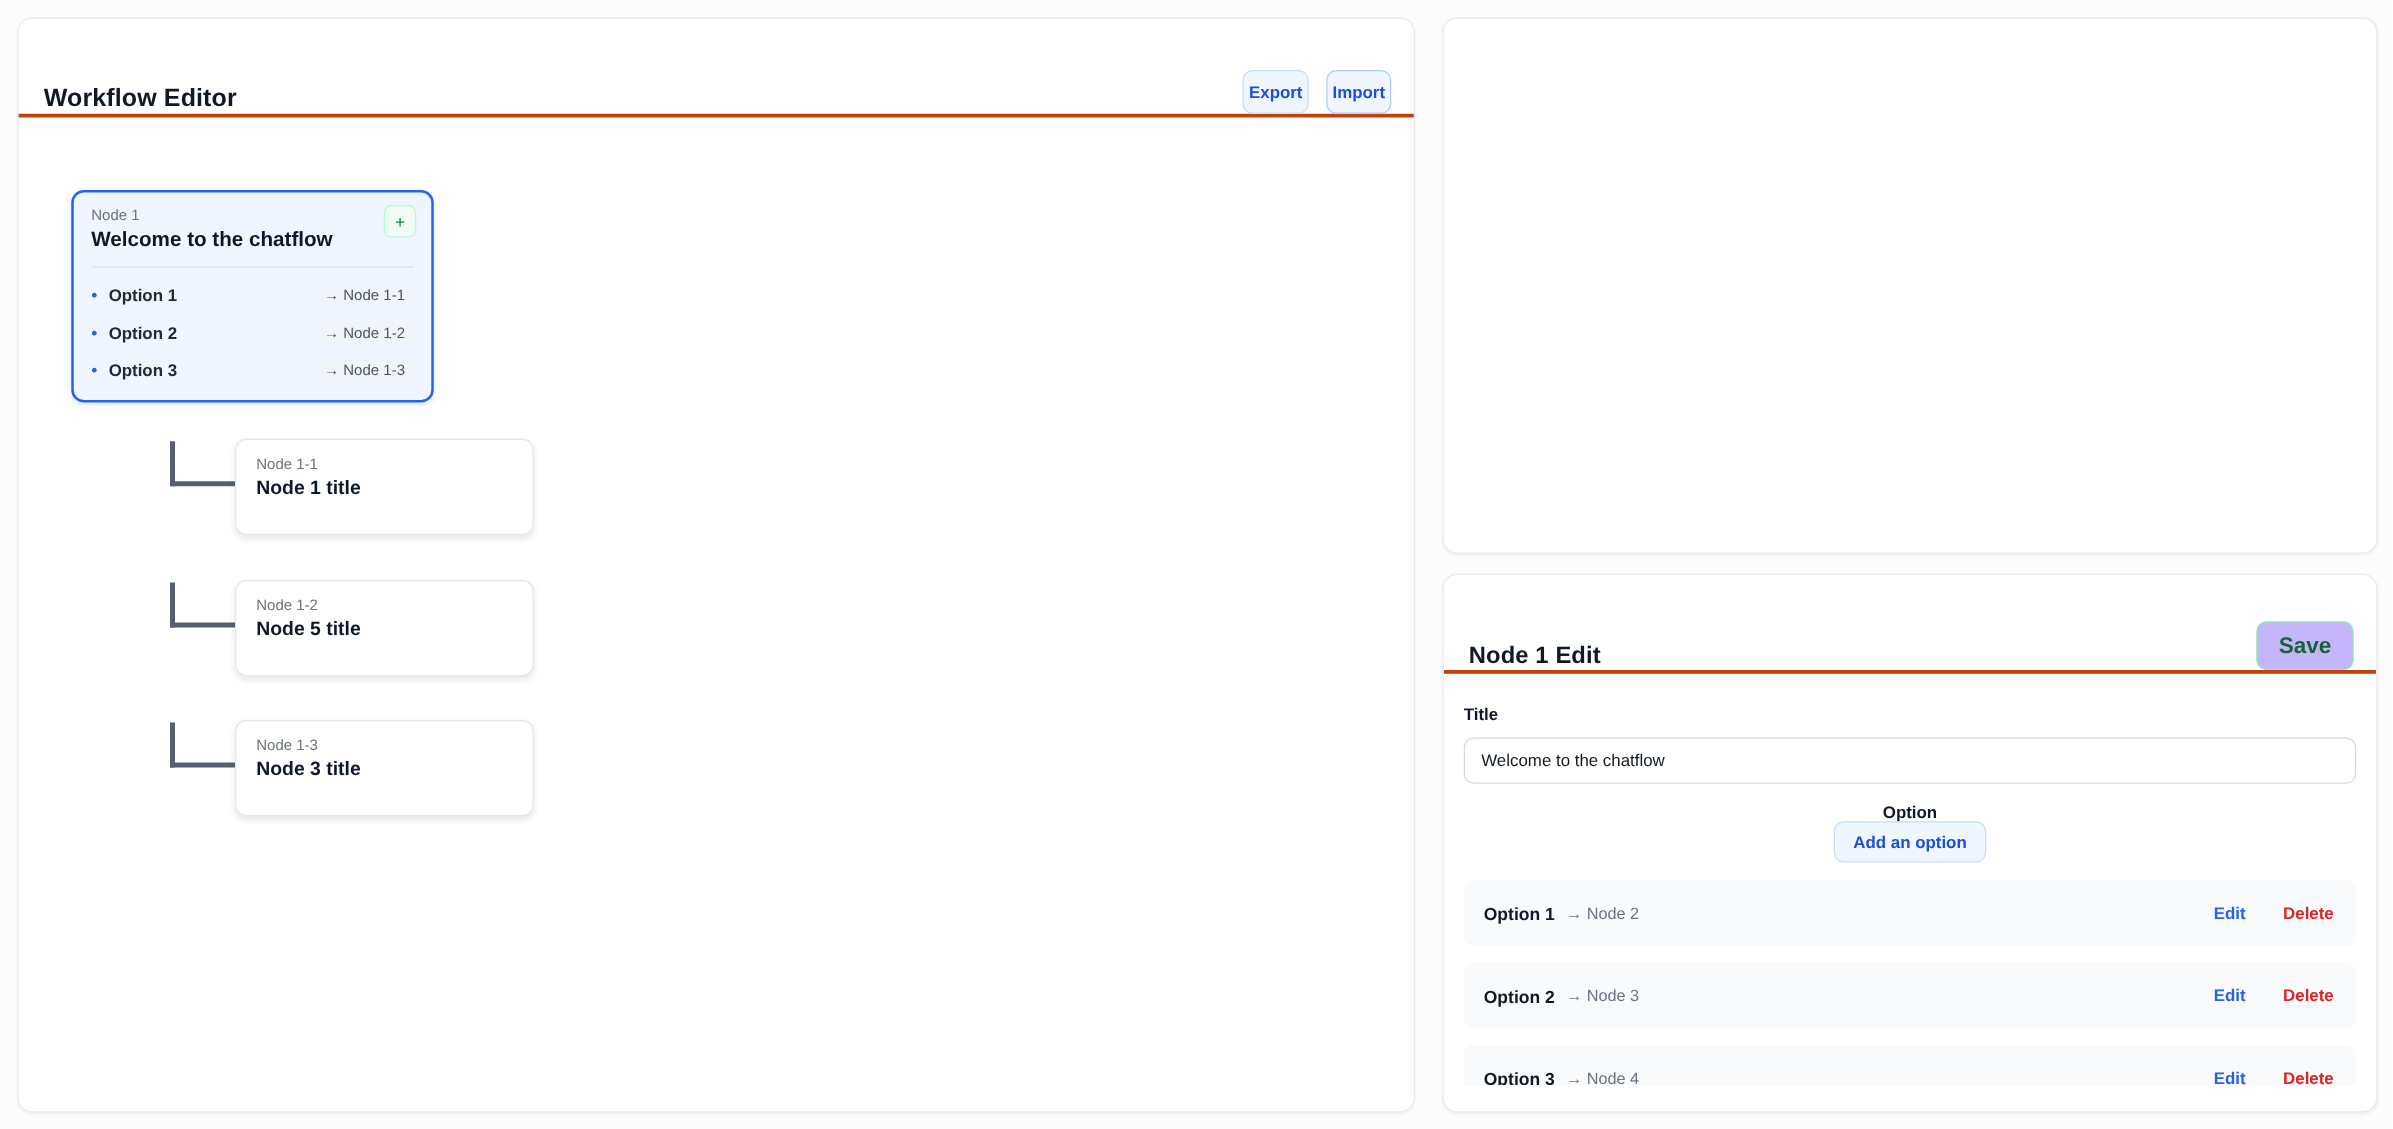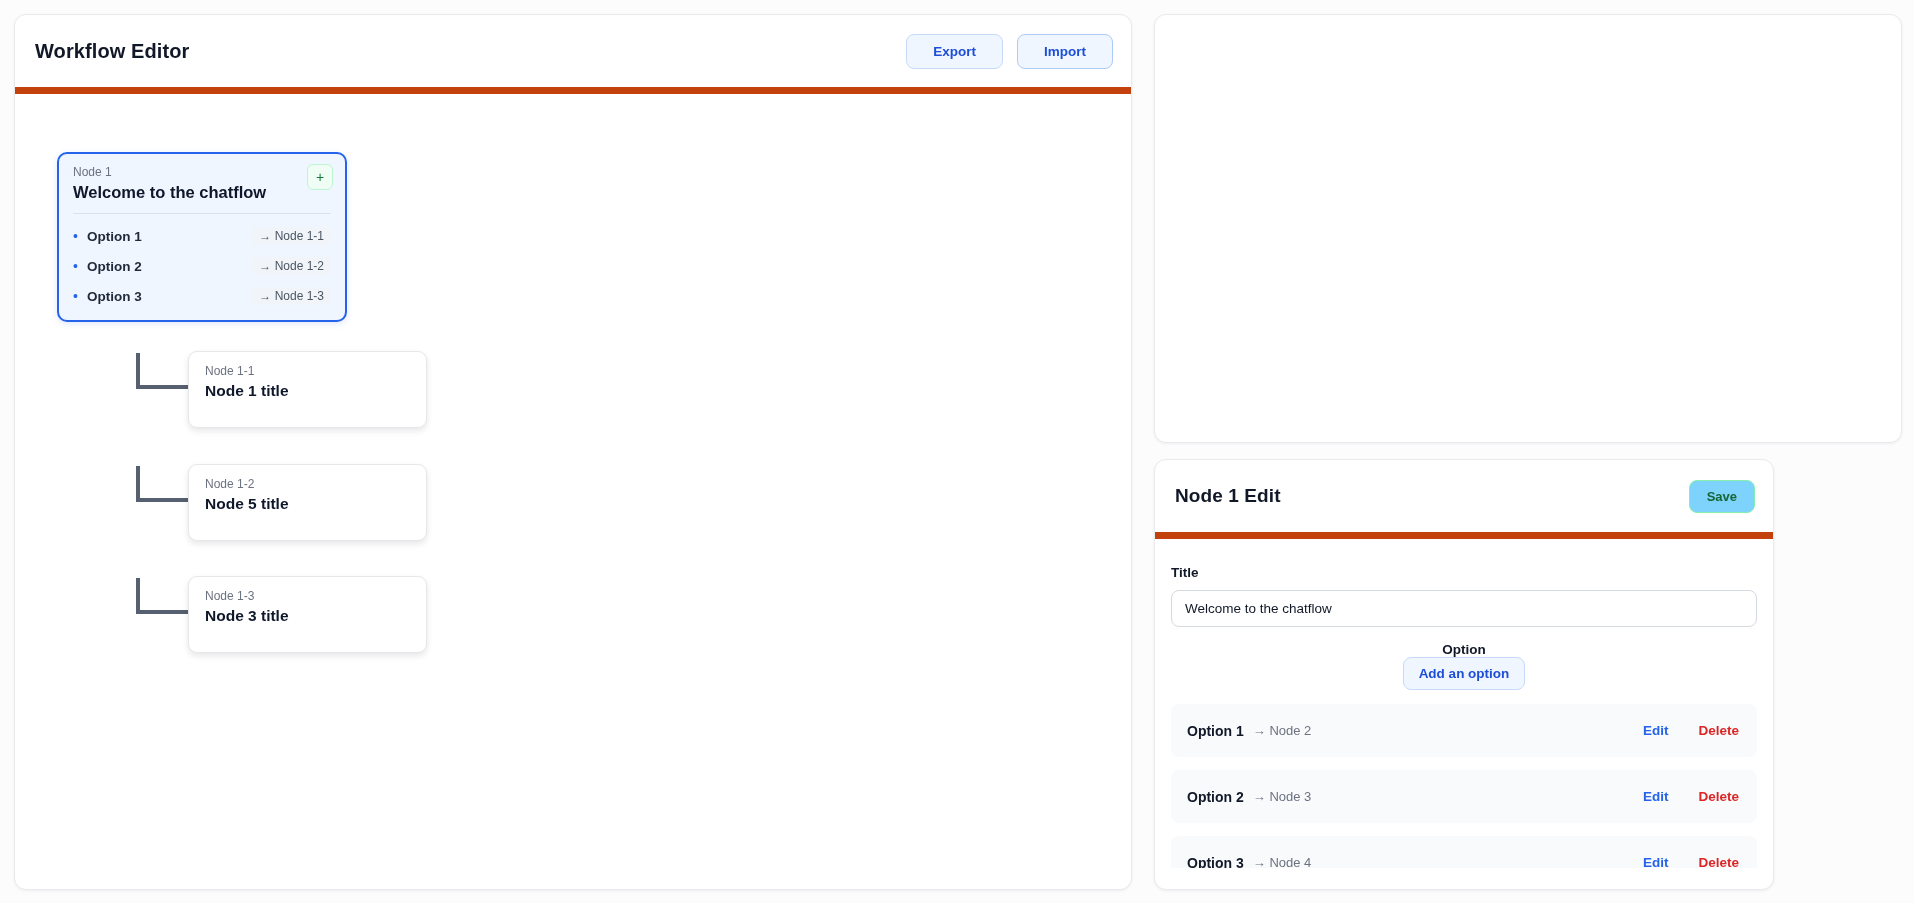--- a/index.html
+++ b/index.html
@@ -7,42 +7,42 @@
   body {
     font-family:"Liberation Sans","DejaVu Sans",sans-serif;
     background:#fcfcfd; color:#111827; position:relative; overflow:hidden;
   }
   .panel {
     position:absolute; background:#ffffff; border:1px solid #e8eaee;
     border-radius:12px; box-shadow:0 1px 3px rgba(16,24,40,.06);
   }
   #workflow-panel { left:14px; top:14px; width:1118px; height:876px; }
   #chat-panel     { left:1154px; top:14px; width:748px; height:429px; }
-  #edit-panel     { left:1154px; top:459px; width:620px; height:431px; overflow:hidden; }
+  #edit-panel     { left:1154px; top:459px; width:748px; height:431px; overflow:hidden; }
 
   .panel-header {
-    height:79px; display:flex; align-items:center; justify-content:space-between;
-    padding:0 18px 0 20px; border-bottom:7px solid #c2410c;
+    height:79px; display:flex; align-items:flex-end; justify-content:space-between;
+    padding:0 18px 0 20px; border-bottom:3px solid #c2410c;
   }
   .panel-title { font-size:19px; font-weight:700; color:#111827; letter-spacing:.1px; }
   #workflow-panel .panel-title { font-size:20px; }
 
   .btn {
     display:inline-flex; align-items:center; justify-content:center;
     border-radius:8px; font-weight:600; cursor:pointer; user-select:none;
     font-family:inherit;
   }
   .btn-blue {
     background:#eff6ff; color:#1d4ed8; border:1px solid #c6dbf8;
-    font-size:13.5px; padding:9px 26px;
+    font-size:13.5px; padding:9px 4px;
   }
   .btn-import { border-color:#aecbf5; }
   .btn-green {
-    background:#7dd3fc; color:#166534; border:1px solid #86efac;
-    font-size:13px; padding:8px 17px;
+    background:#c4b5fd; color:#166534; border:1px solid #86efac;
+    font-size:18px; padding:8px 17px;
   }
   .header-actions { display:flex; gap:14px; }
 
   
   .canvas { position:relative; width:100%; height:795px; }
 
   .root-node {
     position:absolute; left:42px; top:58px; width:290px;
     background:#eff6ff; border:2px solid #2563eb; border-radius:10px;
     padding:11px 14px 15px 14px; box-shadow:0 2px 6px rgba(37,99,235,.15);

